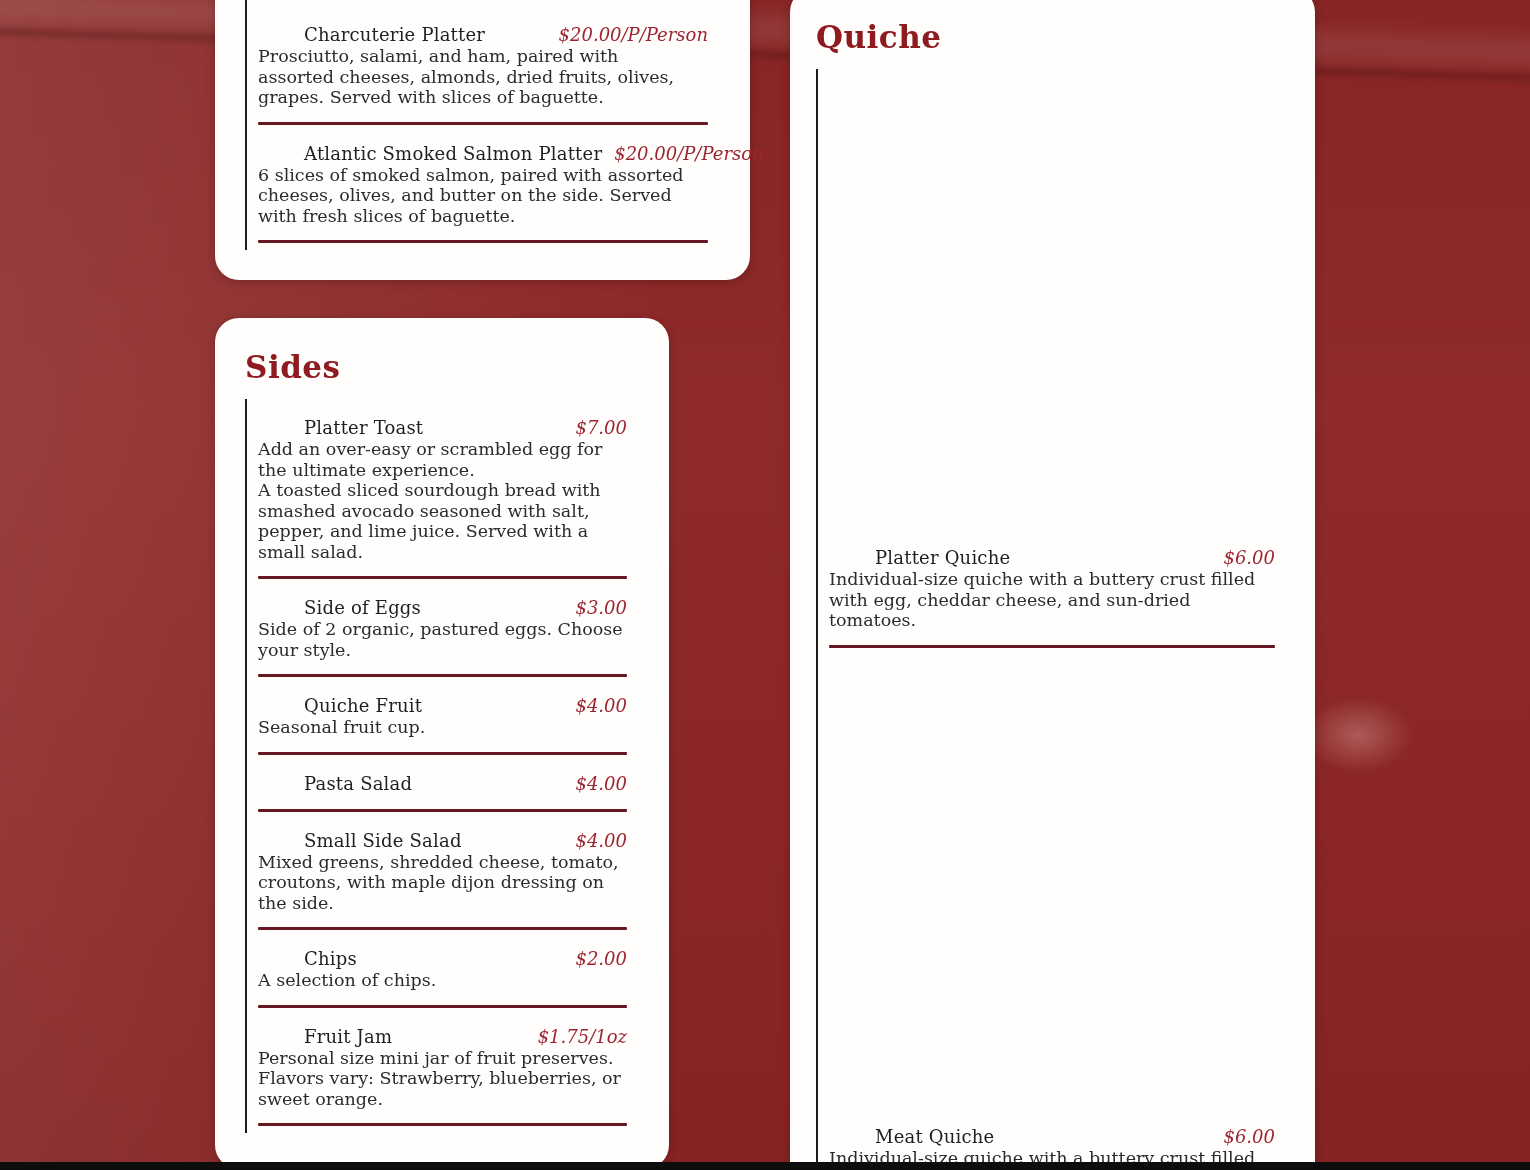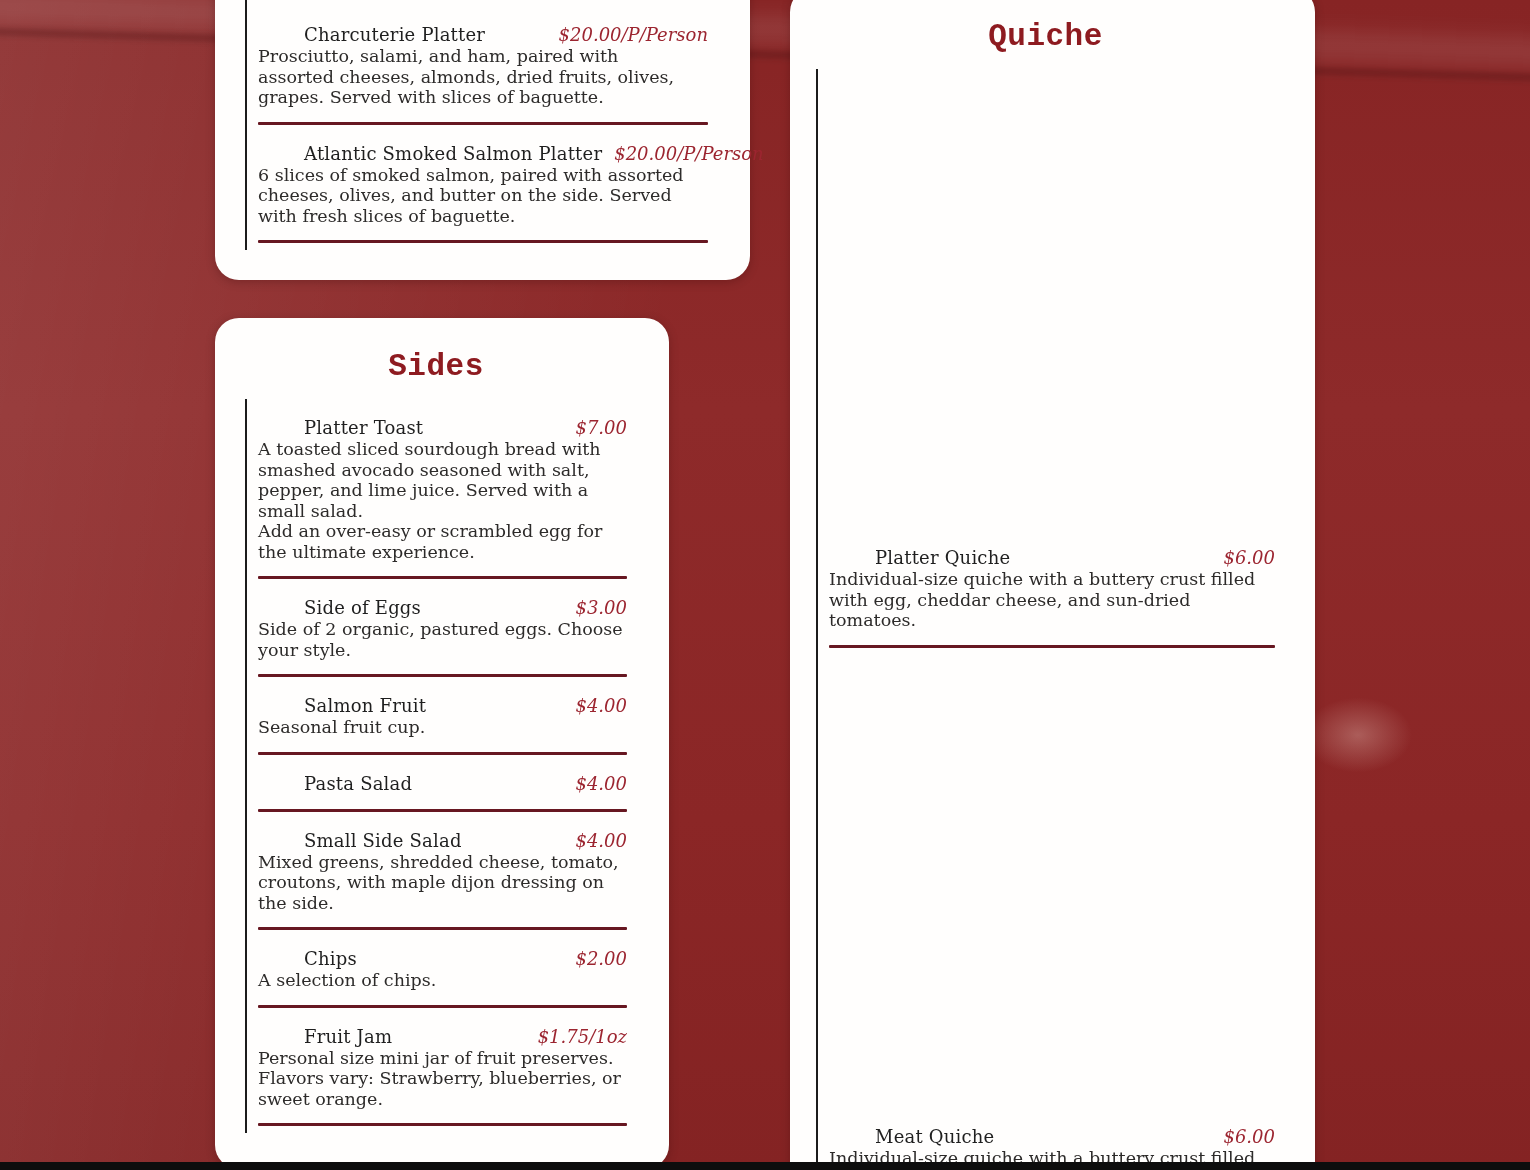--- a/index.html
+++ b/index.html
@@ -39,21 +39,21 @@
     position:absolute;
     background:var(--card-bg);
     border-radius:24px;
     box-shadow:0 2px 10px rgba(40,5,5,0.25);
   }
   .card-platters{ left:215px; top:-62px;  width:535px; padding:0 42px 30px 30px; }
   .card-sides   { left:215px; top:318px;  width:454px; padding:30px 42px 36px 30px; }
   .card-quiche  { left:790px; top:-12px;  width:525px; padding:30px 40px 40px 26px; min-height:1400px; }
   .section-title{
     font-size:31px; line-height:38px; font-weight:700;
-    color:var(--title-red); text-align:center; letter-spacing:0.5px;font-family:Liberation Mono, monospace;
+    color:var(--title-red); text-align:left; letter-spacing:0.5px;
   }
   .items{
     border-left:2px solid var(--item-line);
     padding-left:11px;
     padding-bottom:7px;
     margin-top:13px;
   }
   .card-platters .items{ margin-top:0; }
   .card-platters .item:first-child{ padding-top:84px; }
   .item{ padding-top:16px; }
@@ -113,38 +113,38 @@
 
 <section class="card card-sides">
   <h2 class="section-title">Sides</h2>
   <div class="items">
       <div class="item">
         <div class="row">
           <span class="iname">Platter Toast</span>
           <span class="iprice">$7.00</span>
         </div>
         <div class="desc">
+          <div>Add an over-easy or scrambled egg for the ultimate experience.</div>
           <div>A toasted sliced sourdough bread with smashed avocado seasoned with salt, pepper, and lime juice. Served with a small salad.</div>
-          <div>Add an over-easy or scrambled egg for the ultimate experience.</div>
         </div>
         <div class="divider"></div>
       </div>
       <div class="item">
         <div class="row">
           <span class="iname">Side of Eggs</span>
           <span class="iprice">$3.00</span>
         </div>
         <div class="desc">
           <div>Side of 2 organic, pastured eggs. Choose your style.</div>
         </div>
         <div class="divider"></div>
       </div>
       <div class="item">
         <div class="row">
-          <span class="iname">Salmon Fruit</span>
+          <span class="iname">Quiche Fruit</span>
           <span class="iprice">$4.00</span>
         </div>
         <div class="desc">
           <div>Seasonal fruit cup.</div>
         </div>
         <div class="divider"></div>
       </div>
       <div class="item">
         <div class="row">
           <span class="iname">Pasta Salad</span>

